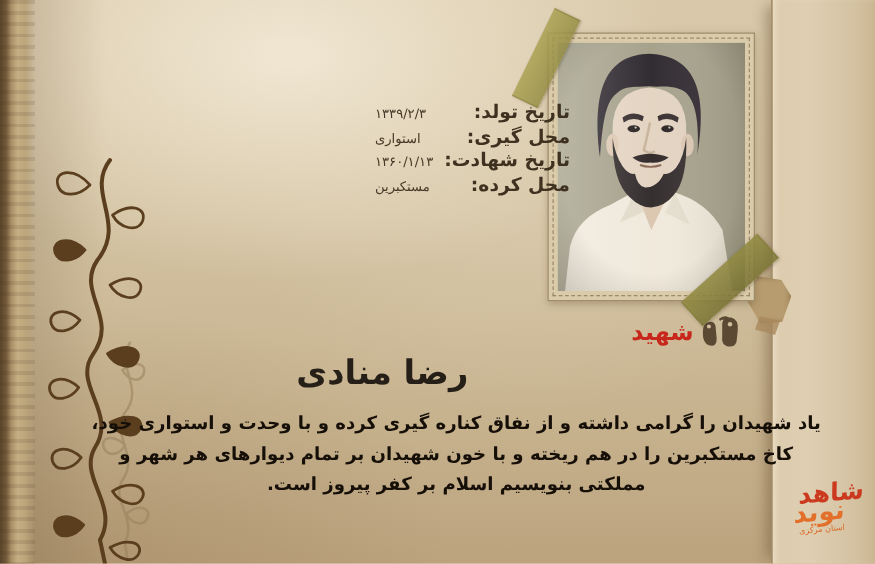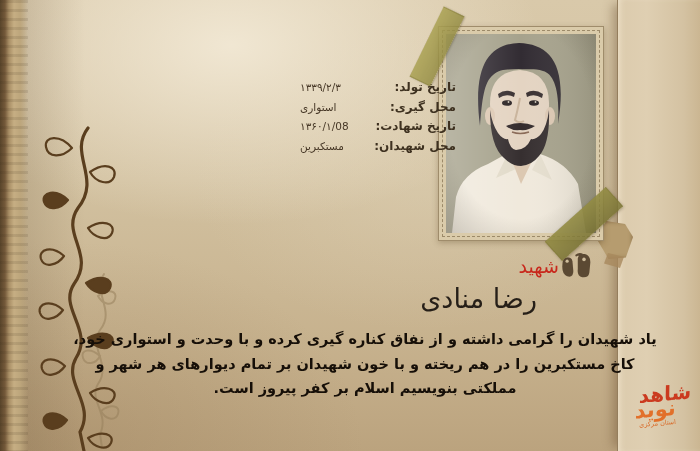--- a/index.html
+++ b/index.html
@@ -43,29 +43,29 @@
   .tape { position:absolute; border-left:1px solid rgba(120,112,50,0.4); border-right:1px solid rgba(120,112,50,0.4); }
   .tape-tl { left:398px; top:35px; width:78px; height:23px; transform:rotate(-64deg);
     background:linear-gradient(180deg, rgba(172,163,85,0.88), rgba(146,138,64,0.82));
     box-shadow:0 1px 2px rgba(60,50,20,0.3); }
   .tape-br { left:543px; top:211px; width:82px; height:26px; transform:rotate(-42deg);
     background:linear-gradient(180deg, rgba(146,139,66,0.9), rgba(120,114,50,0.85));
     box-shadow:0 1px 3px rgba(60,50,20,0.35); }
 
   .info-fields { position:absolute; left:300px; top:80px; width:156px; direction:rtl; }
   .field-row { display:flex; justify-content:space-between; align-items:baseline; height:19.5px; }
-  .field-label { font-size:12px; font-weight:bold; color:#3e3120; white-space:nowrap; }
+  .field-label { font-size:15px; font-weight:bold; color:#3e3120; white-space:nowrap; }
   .field-value { font-size:10.5px; color:#473827; white-space:nowrap;text-align:center; }
 
-  .badge-label { position:absolute; left:501px; top:255px; width:58px; font-size:19px; font-weight:normal;
-    color:#c8281c; direction:rtl; text-align:right; }
+  .badge-label { position:absolute; left:501px; top:255px; width:58px; font-size:19px; font-weight:bold;
+    color:#c8281c; direction:rtl; text-align:center; }
   .emblem { position:absolute; left:560px; top:251px; width:32px; height:31px; }
 
-  .martyr-name { position:absolute; left:237px; top:283px; width:300px; text-align:right;
-    font-size:27px; font-weight:normal; color:#261f18; direction:rtl; }
+  .martyr-name { position:absolute; left:237px; top:283px; width:300px; text-align:left;
+    font-size:27px; font-weight:bold; color:#261f18; direction:rtl; }
 
   .memorial { position:absolute; left:28px; top:327px; width:674px; text-align:center; direction:rtl;
     font-size:14.5px; font-weight:bold; color:#160f08; line-height:24.5px; }
 
   .watermark { position:absolute; left:624px; top:385px; width:76px; height:64px; transform:rotate(-5deg); direction:rtl; }
   .wm-top { font-size:20px; font-weight:bold; color:#cb3a1f; line-height:19px; text-align:center;
     letter-spacing:-1px; padding-left:10px; transform:skewX(-6deg); }
   .wm-bottom { font-size:21px; font-weight:bold; color:#e2702a; line-height:19px; margin-top:-4px;
     text-align:center; padding-right:12px; transform:skewX(-6deg); }
   .wm-sub { font-size:6.5px; color:#d96a28; text-align:center; margin-top:0px; padding-right:10px; }
@@ -155,24 +155,24 @@
     <div class="field-row">
       <span class="field-label">تاریخ تولد:</span>
       <span class="field-value">۱۳۳۹/۲/۳</span>
     </div>
     <div class="field-row">
       <span class="field-label">محل گیری:</span>
       <span class="field-value">استواری</span>
     </div>
     <div class="field-row">
       <span class="field-label">تاریخ شهادت:</span>
-      <span class="field-value">۱۳۶۰/۱/08</span>
+      <span class="field-value">۱۳۶۰/۱/۱۳</span>
     </div>
     <div class="field-row">
-      <span class="field-label">محل شهیدان:</span>
+      <span class="field-label">محل کرده:</span>
       <span class="field-value">مستکبرین</span>
     </div>
   </div>
 
   <svg class="emblem" viewBox="0 0 36 34" xmlns="http://www.w3.org/2000/svg">
     <g fill="#4c3a26" opacity="0.88">
       <path d="M3,12 Q1,25 8,28 Q15,30 15,22 L14,11 Q13,6 8,7 Q4,8 3,12 Z"></path>
       <path d="M20,8 Q21,2 28,3 Q35,5 34,14 L33,24 Q32,30 25,29 Q19,28 20,20 Z"></path>
       <path d="M17,4 Q22,0 26,3 L24,6 Q20,4 18,6 Z"></path>
     </g>

